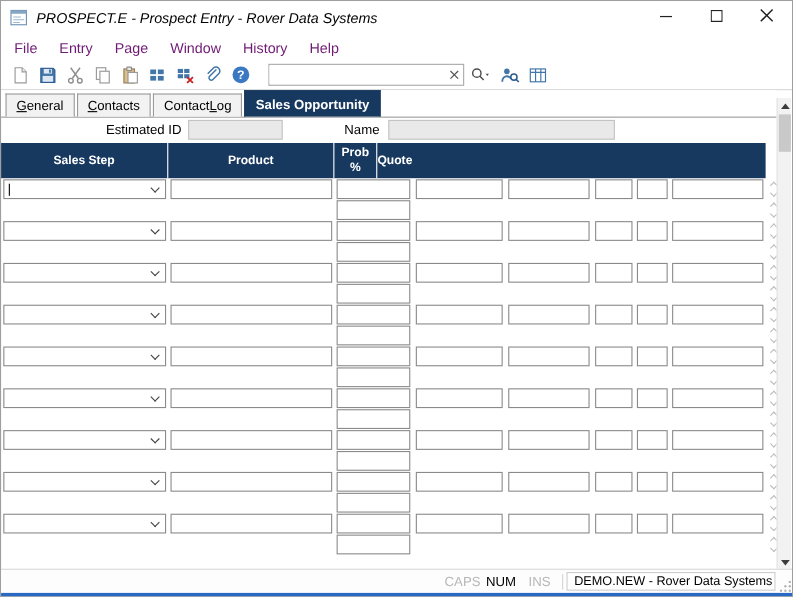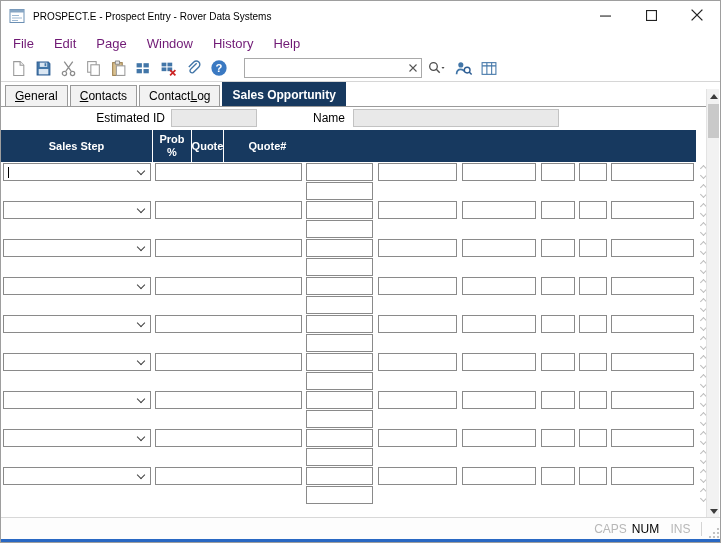--- a/index.html
+++ b/index.html
@@ -3,21 +3,21 @@
 <meta charset="utf-8">
 <style>
   * { margin:0; padding:0; box-sizing:border-box; }
   html,body { width:721px; height:543px; overflow:hidden; }
   body { font-family:"Liberation Sans", sans-serif; background:#fff; position:relative; }
   .window { position:absolute; inset:0; border:1px solid #9e9e9e; background:#fff; }
 
   
   .titlebar { position:absolute; top:0; left:0; right:0; height:30px; display:flex; align-items:center; background:#fff; }
   .app-icon { margin-left:8px; width:16px; height:16px; flex:0 0 auto; }
-  .title-text { margin-left:8px; font-size:10px; color:#000; white-space:nowrap; }
+  .title-text { margin-left:8px; font-size:13px; color:#000; white-space:nowrap;font-style:italic; }
   .win-controls { margin-left:auto; display:flex; height:100%; }
   .win-btn { width:46px; height:100%; display:flex; align-items:center; justify-content:center; }
 
   
   .menubar { position:absolute; top:30px; left:0; right:0; height:24px; display:flex; align-items:center; background:#fff; padding-left:2px; }
   .menu-item { padding:3px 10px; font-size:13px; color:#701a75; cursor:default; }
 
   
   .toolbar { position:absolute; top:54px; left:0; right:0; height:27px; display:flex; align-items:center; background:#fff; border-bottom:1px solid #d6d6d6; padding-left:6px; }
   .tb-icon { width:23px; height:21px; display:flex; align-items:center; justify-content:center; margin-right:2px; }
@@ -108,21 +108,21 @@
       <div class="win-btn">
           <span><svg width="12" height="12" viewBox="0 0 10 10">
               <path d="M0.5 0.5l9 9M9.5 0.5l-9 9" stroke="#222" stroke-width="1.1"></path>
             </svg></span>
         </div>
     </div>
   </div>
 
   <div class="menubar">
       <div class="menu-item">File</div>
-      <div class="menu-item">Edit</div>
+      <div class="menu-item">Entry</div>
       <div class="menu-item">Page</div>
       <div class="menu-item">Window</div>
       <div class="menu-item">History</div>
       <div class="menu-item">Help</div>
     </div>
 
   <div class="toolbar">
     <div style="display:flex;align-items:center;">
         <div class="tb-icon">
           <svg width="17" height="17" viewBox="0 0 16 16">
@@ -231,23 +231,23 @@
       <div class="tab active">Sales Opportunity</div>
     </div>
 
   <span class="form-label" style="left:60px; top:110px; width:104px; text-align:right;">Estimated ID</span>
   <div class="form-field" style="left:170px; top:108px; width:86px;"></div>
   <span class="form-label" style="left:300px; top:110px; width:44px; text-align:right;">Name</span>
   <div class="form-field" style="left:352px; top:108px; width:206px;"></div>
 
   <div class="grid-header">
     <div class="gh" style="width:152px">Sales Step</div>
+    <div class="gh" style="width:151px">Product</div>
     <div class="gh" style="width:39px">Prob %</div>
     <div class="gh" style="width:32px">Quote</div>
-    <div class="gh" style="width:87px">Quote#</div>
   </div>
 
   <div class="grid-body">
       <div class="grid-record" style="top: 0px;">
         <div class="cb combo c-step">
           <span class="caret"></span>
           <span class="dd"></span>
         </div>
         <input class="cb c-prod" type="text" style="">
         <input class="cb c-units" type="text" style="">
@@ -445,20 +445,21 @@
         <span class="tri-dn"></span>
       </div>
   </div>
 
   <div class="statusbar">
     <div class="sb-right">
       <span class="sb-flag" id="flag-caps">CAPS</span>
       <span class="sb-flag on" id="flag-num">NUM</span>
       <span class="sb-flag" id="flag-ins">INS</span>
       <span class="sb-sep"></span>
+      <div class="sb-company">DEMO.NEW - Rover Data Systems</div>
       <div class="sb-grip">
           <svg width="13" height="13" viewBox="0 0 13 13">
             <g fill="#b5b5b5">
               <circle cx="11" cy="3" r="1.1"></circle>
               <circle cx="7" cy="7" r="1.1"></circle>
               <circle cx="11" cy="7" r="1.1"></circle>
               <circle cx="3" cy="11" r="1.1"></circle>
               <circle cx="7" cy="11" r="1.1"></circle>
               <circle cx="11" cy="11" r="1.1"></circle>
             </g>

